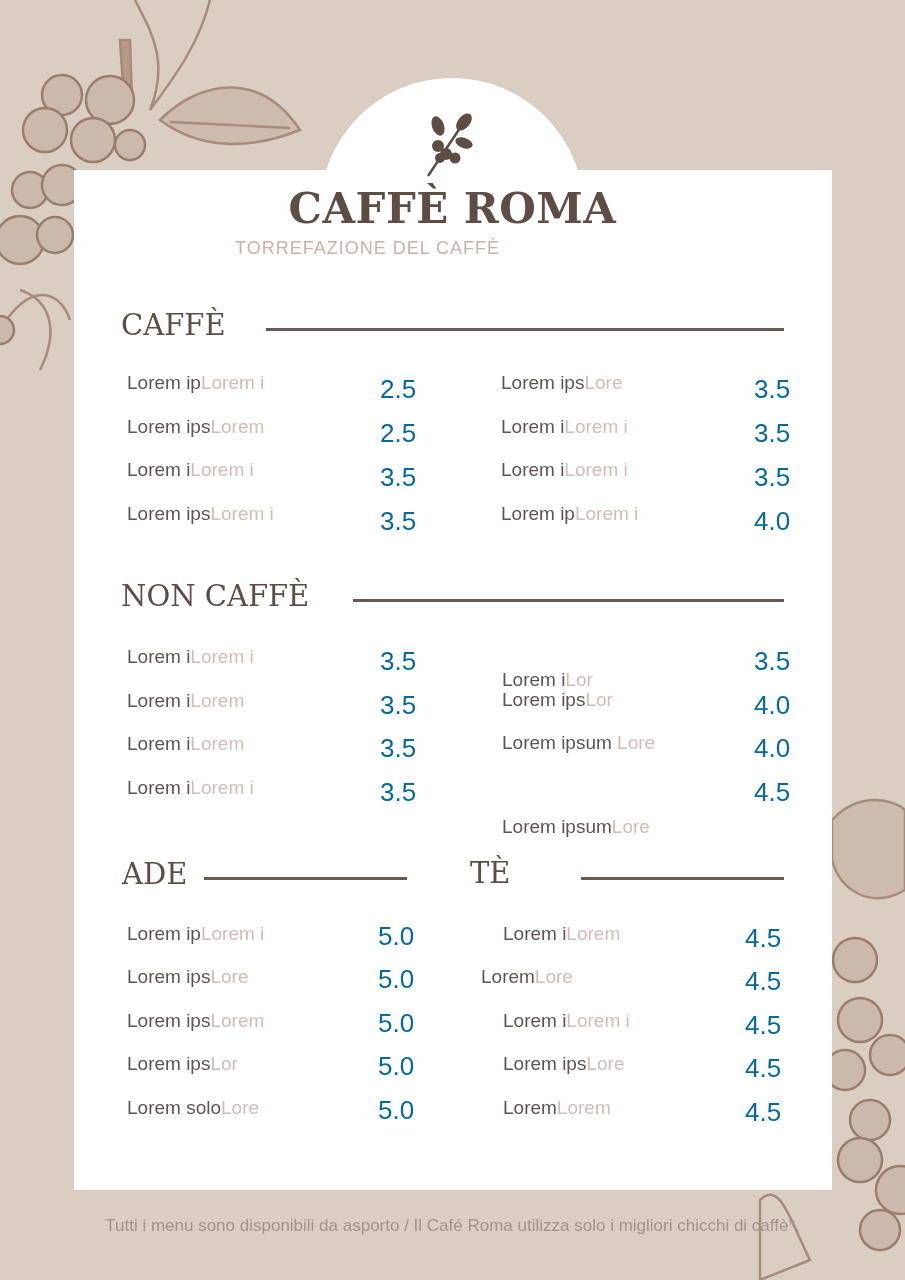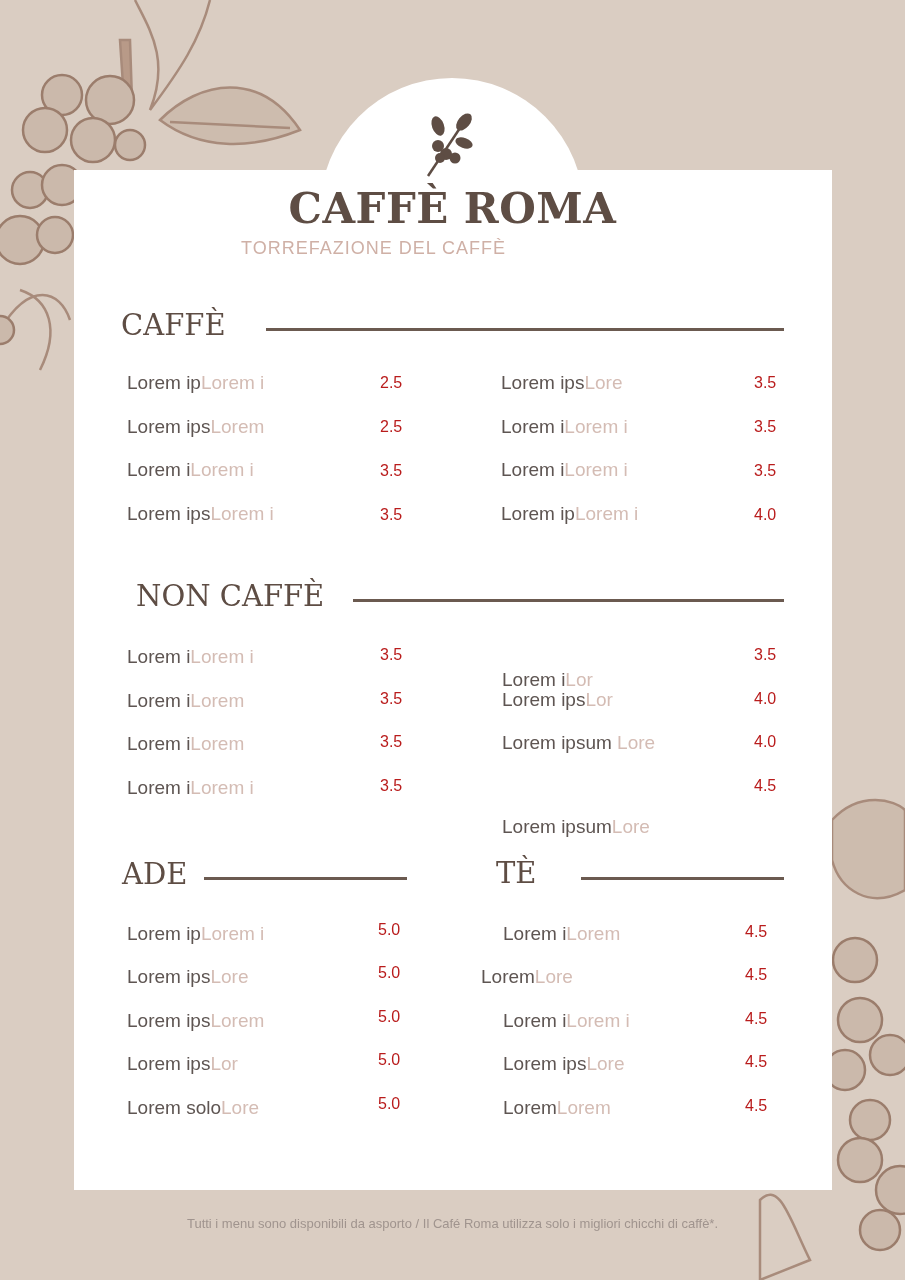--- a/index.html
+++ b/index.html
@@ -18,33 +18,33 @@
     background:#ffffff; border-radius:132px 132px 0 0;
   }
   .logo { position:absolute; left:420px; top:110px; width:60px; height:68px; }
   .title {
     position:absolute; left:0; width:905px; top:184px; text-align:center;
     font-family:"DejaVu Serif", serif; font-weight:bold; font-size:42px;
     color:#5e4d44; letter-spacing:0.5px;
   }
   .subtitle {
     position:absolute; left:0; width:735px; top:238px; text-align:center;
-    font-size:18px; color:#cfb0a6; letter-spacing:1px;margin-left:6px;
+    font-size:18px; color:#cfb0a6; letter-spacing:1px;
   }
   .sec-head {
     position:absolute; font-family:"DejaVu Serif", serif; font-weight:normal;
     font-size:29px; color:#5e4d44;
   }
   .rule { position:absolute; height:3px; background:#6b5a50; }
   .item { position:absolute; font-size:19px; color:#5e5552; white-space:nowrap; }
   .item .light { color:#d4bcb4; }
-  .price { position:absolute; font-size:16px; color:#b91c1c; }
+  .price { position:absolute; font-size:26px; color:#0369a1; }
   .footer {
     position:absolute; left:0; width:905px; top:1216px; text-align:center;
-    font-size:13px; color:#a0948e;
+    font-size:17px; color:#a0948e;
   }
 </style>
 </head>
 <body>
 
 <svg class="deco" style="left:0;top:0" width="330" height="380" viewBox="0 0 330 380">
   <g fill="none" stroke="#a88b7b" stroke-width="2.5">
     <path d="M120 40 L130 40 L132 100 L124 100 Z" fill="#b89a88"></path>
     <path d="M135 0 C150 30 170 60 150 110 C180 70 200 40 210 0"></path>
     <path d="M160 120 C200 80 260 70 300 130 C250 150 200 150 160 120 Z" fill="#cdbcae"></path>
@@ -132,21 +132,21 @@
 </div>
 <div>
   <div class="item" style="left:501px;top:459px"><span>Lorem i</span><span class="light">Lorem i</span></div>
   <div class="price" style="left:754px;top:462px">3.5</div>
 </div>
 <div>
   <div class="item" style="left:501px;top:503px"><span>Lorem ip</span><span class="light">Lorem i</span></div>
   <div class="price" style="left:754px;top:506px">4.0</div>
 </div>
 
-<div class="sec-head" style="left:136px;top:579px">NON CAFFÈ</div>
+<div class="sec-head" style="left:121px;top:579px">NON CAFFÈ</div>
 <div class="rule" style="left:353px;top:599px;width:431px"></div>
 
 <div>
   <div class="item" style="left:127px;top:646px"><span>Lorem i</span><span class="light">Lorem i</span></div>
   <div class="price" style="left:380px;top:646px">3.5</div>
 </div>
 <div>
   <div class="item" style="left:127px;top:690px"><span>Lorem i</span><span class="light">Lorem</span></div>
   <div class="price" style="left:380px;top:690px">3.5</div>
 </div>
@@ -193,21 +193,21 @@
 </div>
 <div>
   <div class="item" style="left:127px;top:1053px"><span>Lorem ips</span><span class="light">Lor</span></div>
   <div class="price" style="left:378px;top:1051px">5.0</div>
 </div>
 <div>
   <div class="item" style="left:127px;top:1097px"><span>Lorem solo</span><span class="light">Lore</span></div>
   <div class="price" style="left:378px;top:1095px">5.0</div>
 </div>
 
-<div class="sec-head" style="left:496px;top:856px">TÈ</div>
+<div class="sec-head" style="left:470px;top:856px">TÈ</div>
 <div class="rule" style="left:581px;top:877px;width:203px"></div>
 
 <div>
   <div class="item" style="left:503px;top:923px"><span>Lorem i</span><span class="light">Lorem</span></div>
   <div class="price" style="left:745px;top:923px">4.5</div>
 </div>
 <div>
   <div class="item" style="left:481px;top:966px"><span>Lorem</span><span class="light">Lore</span></div>
   <div class="price" style="left:745px;top:966px">4.5</div>
 </div>

